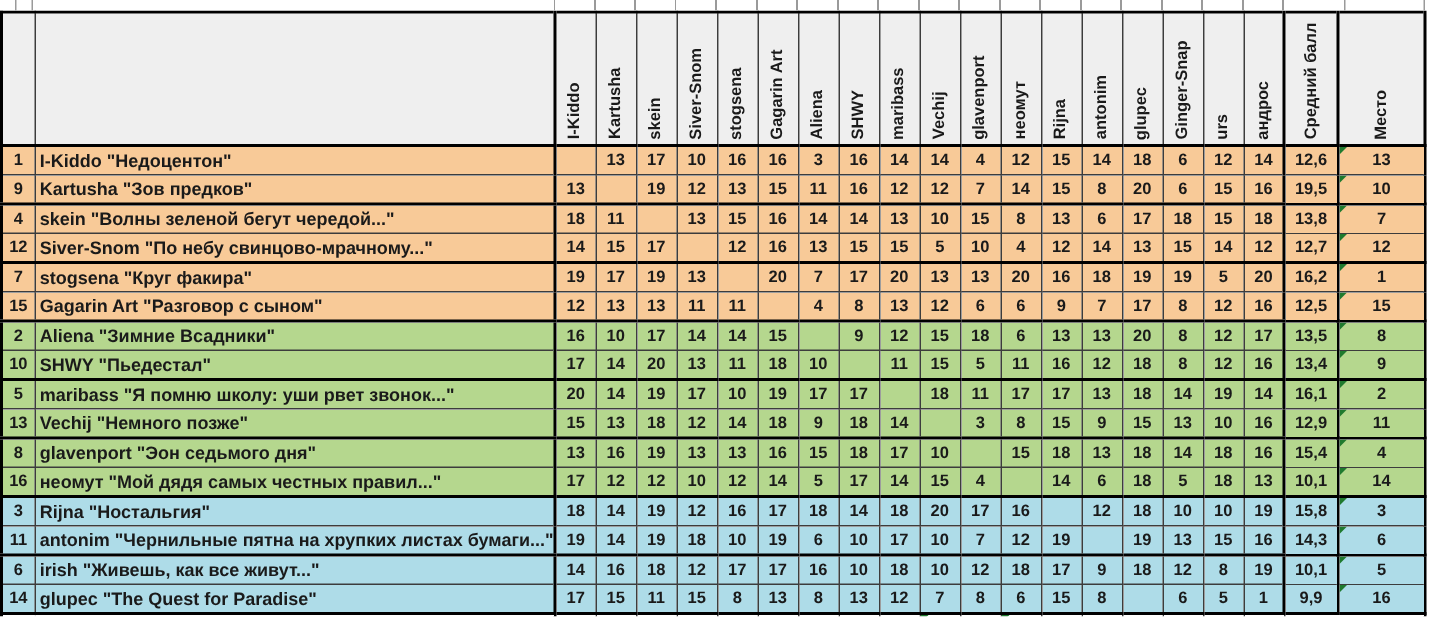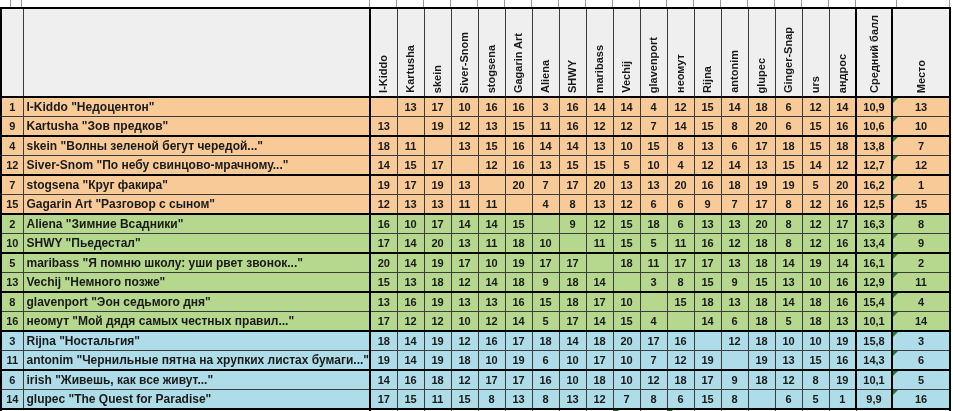--- a/index.html
+++ b/index.html
@@ -188,21 +188,21 @@
           <td style="background: rgb(248, 202, 152);">14</td>
           <td style="background: rgb(248, 202, 152);">14</td>
           <td style="background: rgb(248, 202, 152);">4</td>
           <td style="background: rgb(248, 202, 152);">12</td>
           <td style="background: rgb(248, 202, 152);">15</td>
           <td style="background: rgb(248, 202, 152);">14</td>
           <td style="background: rgb(248, 202, 152);">18</td>
           <td style="background: rgb(248, 202, 152);">6</td>
           <td style="background: rgb(248, 202, 152);">12</td>
           <td style="background: rgb(248, 202, 152);">14</td>
-          <td class="avgcol" style="background: rgb(248, 202, 152);">10,9</td>
+          <td class="avgcol" style="background: rgb(248, 202, 152);">12,6</td>
           <td class="placecol" style="background: rgb(248, 202, 152);"><span class="tri"></span>13</td>
         </tr>
         <tr class="pair-end">
           <td style="background: rgb(248, 202, 152);">9</td>
           <td class="name" style="background: rgb(248, 202, 152);">Kartusha "Зов предков"</td>
           <td class="thick-l" style="background: rgb(248, 202, 152);">13</td>
           <td style="background: rgb(248, 202, 152);"></td>
           <td style="background: rgb(248, 202, 152);">19</td>
           <td style="background: rgb(248, 202, 152);">12</td>
           <td style="background: rgb(248, 202, 152);">13</td>
@@ -212,21 +212,21 @@
           <td style="background: rgb(248, 202, 152);">12</td>
           <td style="background: rgb(248, 202, 152);">12</td>
           <td style="background: rgb(248, 202, 152);">7</td>
           <td style="background: rgb(248, 202, 152);">14</td>
           <td style="background: rgb(248, 202, 152);">15</td>
           <td style="background: rgb(248, 202, 152);">8</td>
           <td style="background: rgb(248, 202, 152);">20</td>
           <td style="background: rgb(248, 202, 152);">6</td>
           <td style="background: rgb(248, 202, 152);">15</td>
           <td style="background: rgb(248, 202, 152);">16</td>
-          <td class="avgcol" style="background: rgb(248, 202, 152);">10,6</td>
+          <td class="avgcol" style="background: rgb(248, 202, 152);">19,5</td>
           <td class="placecol" style="background: rgb(248, 202, 152);"><span class="tri"></span>10</td>
         </tr>
         <tr>
           <td style="background: rgb(248, 202, 152);">4</td>
           <td class="name" style="background: rgb(248, 202, 152);">skein "Волны зеленой бегут чередой..."</td>
           <td class="thick-l" style="background: rgb(248, 202, 152);">18</td>
           <td style="background: rgb(248, 202, 152);">11</td>
           <td style="background: rgb(248, 202, 152);"></td>
           <td style="background: rgb(248, 202, 152);">13</td>
           <td style="background: rgb(248, 202, 152);">15</td>
@@ -332,21 +332,21 @@
           <td style="background: rgb(181, 215, 142);">12</td>
           <td style="background: rgb(181, 215, 142);">15</td>
           <td style="background: rgb(181, 215, 142);">18</td>
           <td style="background: rgb(181, 215, 142);">6</td>
           <td style="background: rgb(181, 215, 142);">13</td>
           <td style="background: rgb(181, 215, 142);">13</td>
           <td style="background: rgb(181, 215, 142);">20</td>
           <td style="background: rgb(181, 215, 142);">8</td>
           <td style="background: rgb(181, 215, 142);">12</td>
           <td style="background: rgb(181, 215, 142);">17</td>
-          <td class="avgcol" style="background: rgb(181, 215, 142);">16,3</td>
+          <td class="avgcol" style="background: rgb(181, 215, 142);">13,5</td>
           <td class="placecol" style="background: rgb(181, 215, 142);"><span class="tri"></span>8</td>
         </tr>
         <tr class="pair-end">
           <td style="background: rgb(181, 215, 142);">10</td>
           <td class="name" style="background: rgb(181, 215, 142);">SHWY "Пьедестал"</td>
           <td class="thick-l" style="background: rgb(181, 215, 142);">17</td>
           <td style="background: rgb(181, 215, 142);">14</td>
           <td style="background: rgb(181, 215, 142);">20</td>
           <td style="background: rgb(181, 215, 142);">13</td>
           <td style="background: rgb(181, 215, 142);">11</td>

